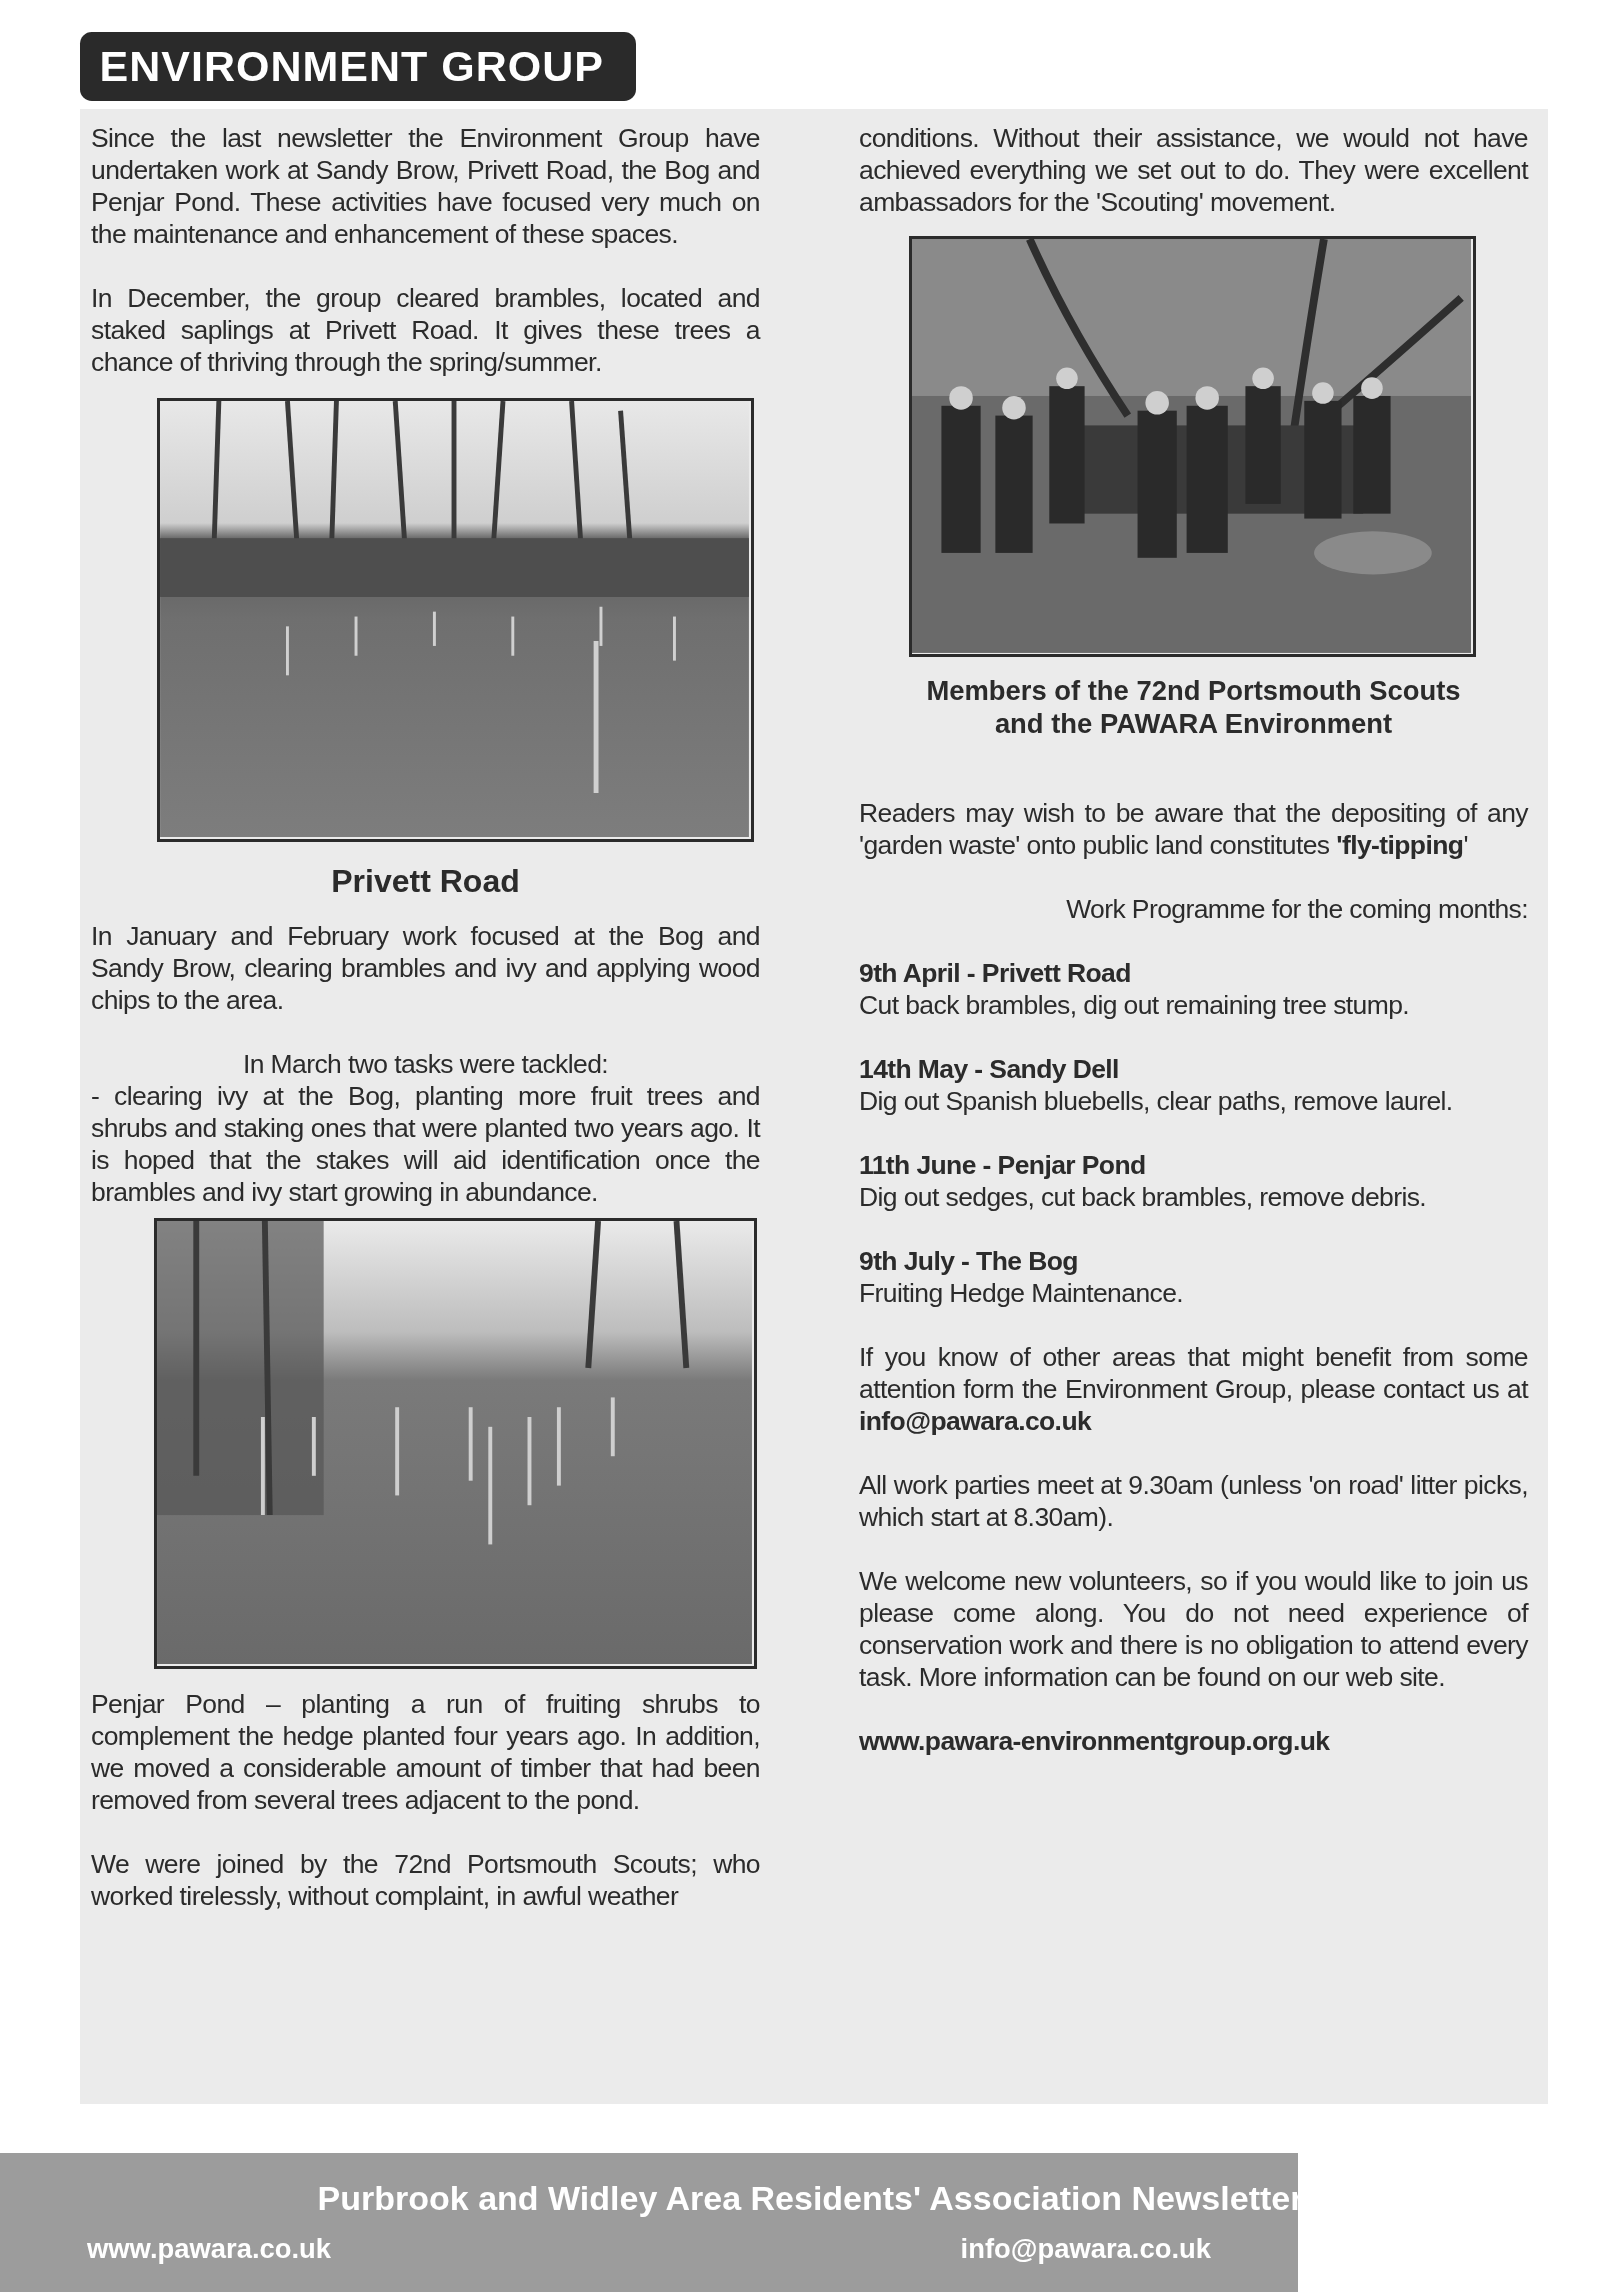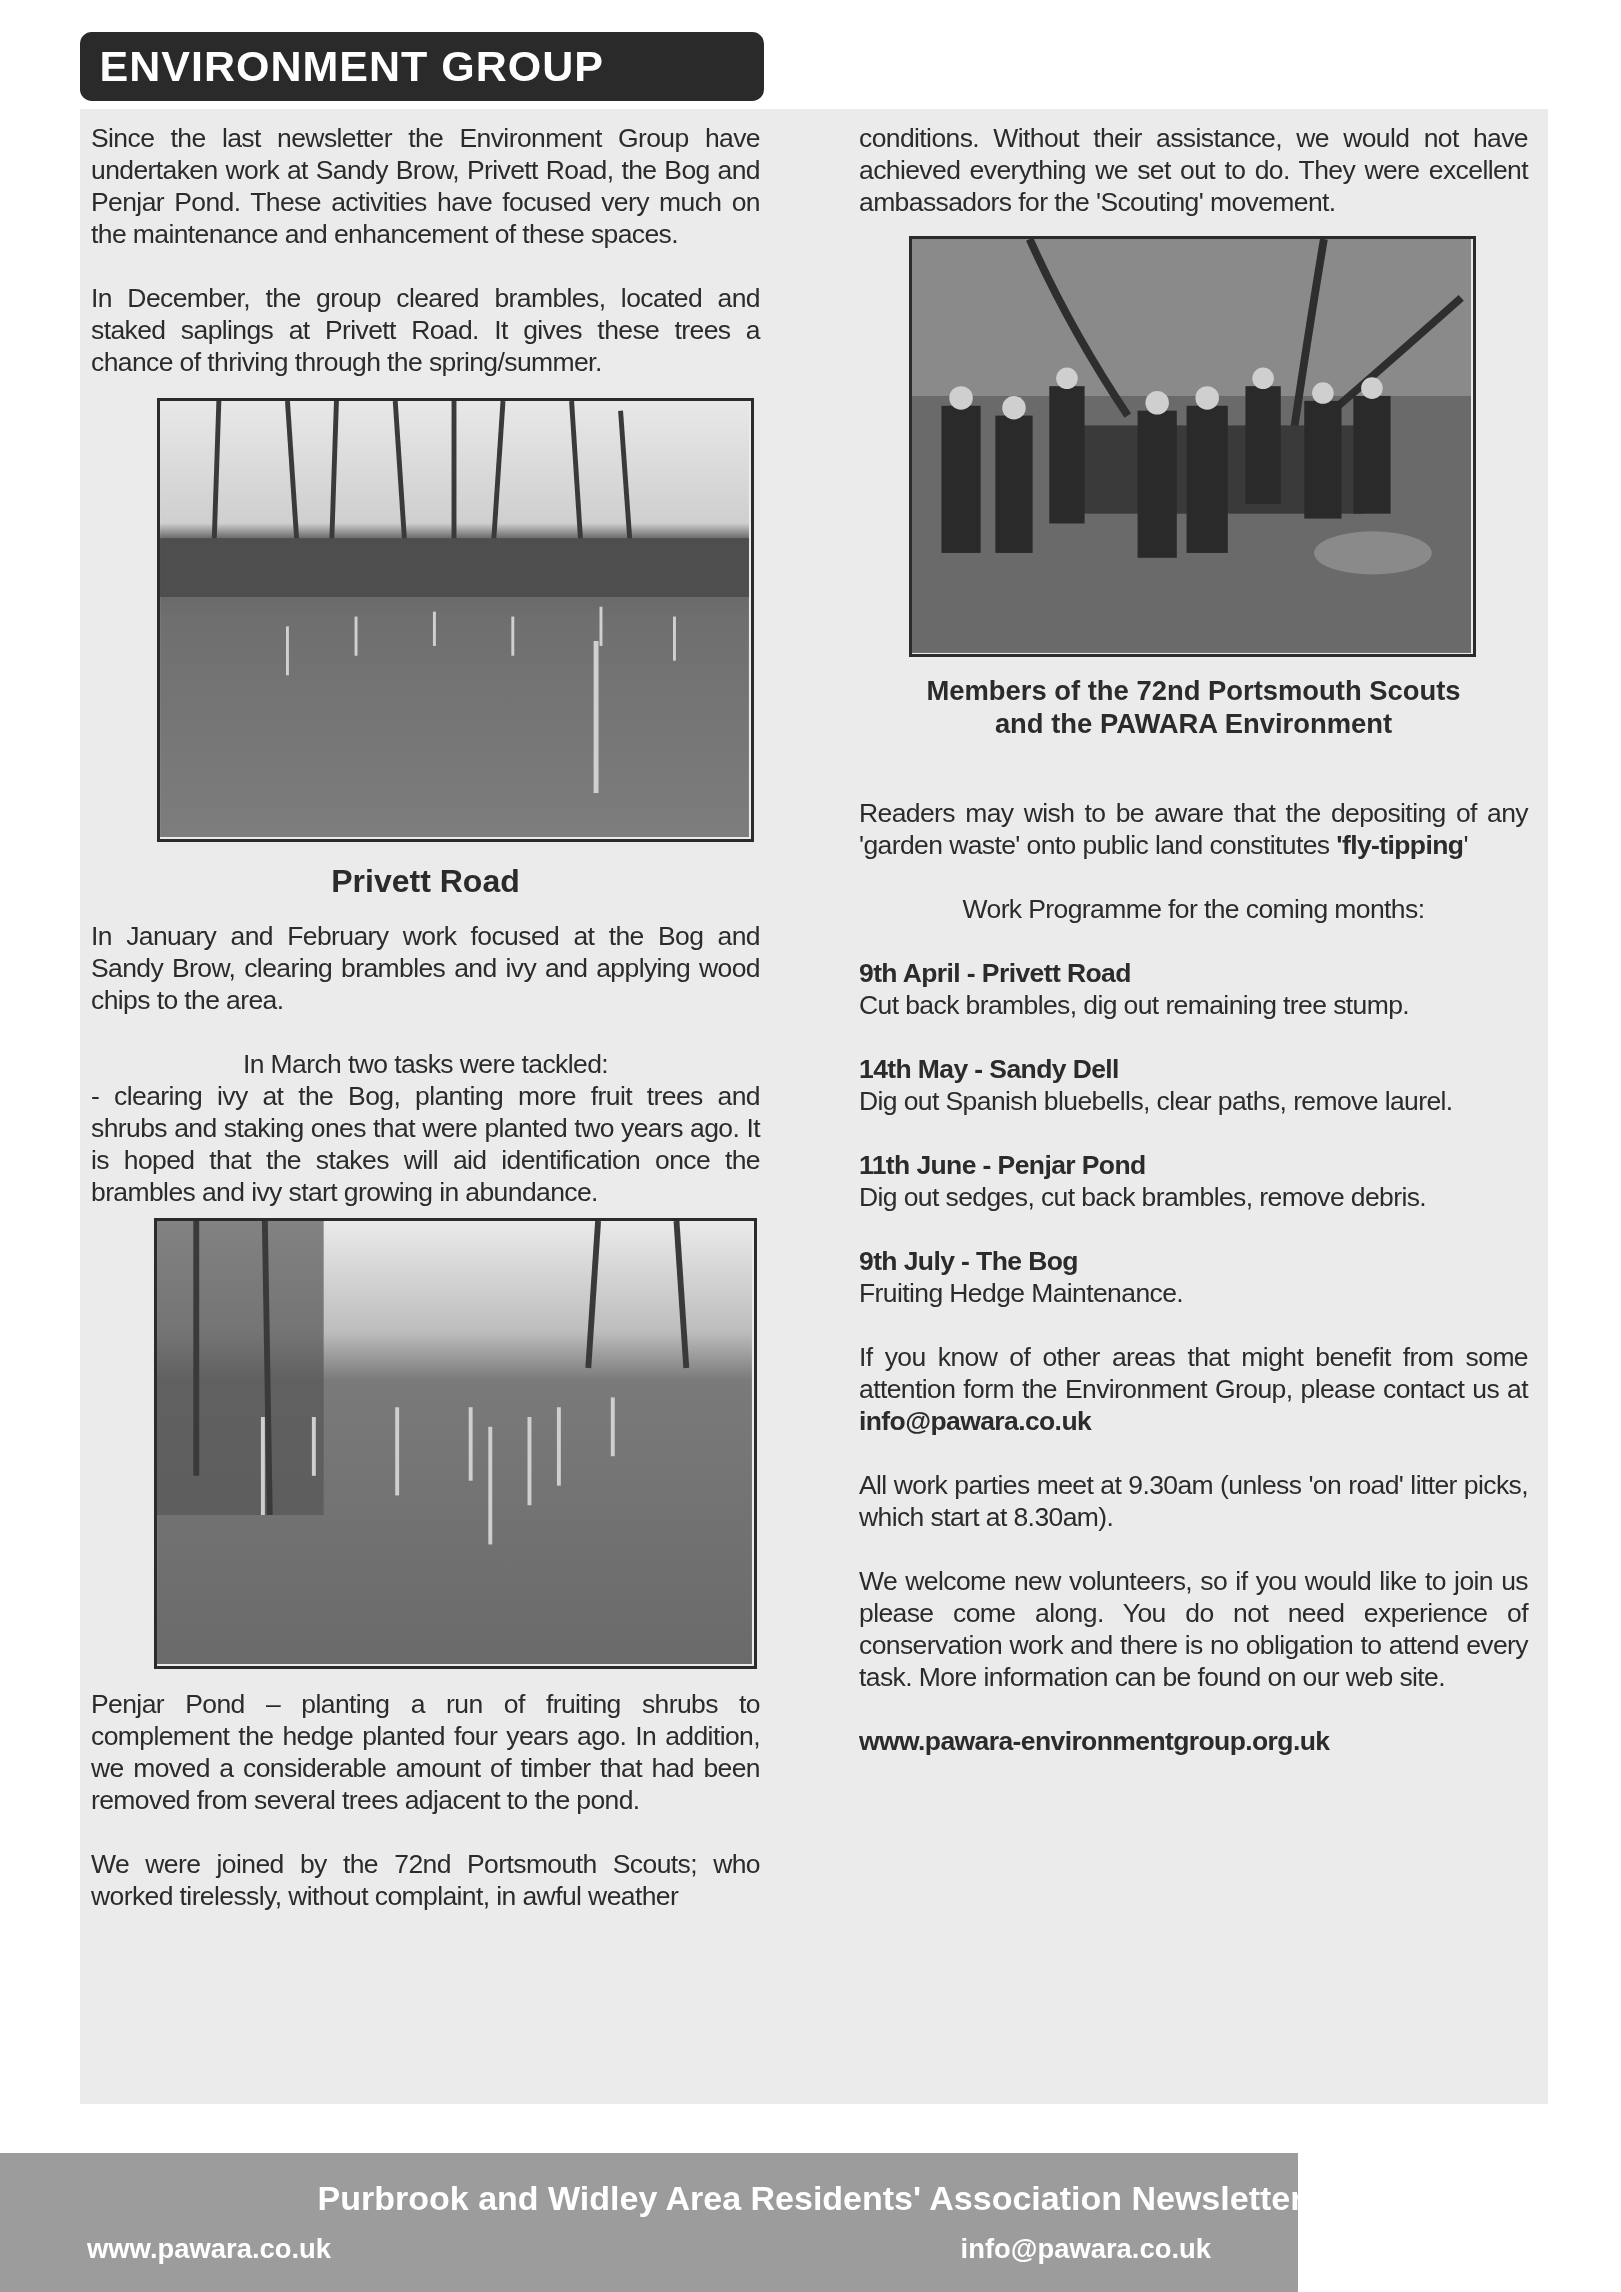--- a/index.html
+++ b/index.html
@@ -3,21 +3,21 @@
 <meta charset="utf-8">
 <style>
   html, body { margin: 0; padding: 0; }
   body {
     width: 1621px; height: 2293px; position: relative; overflow: hidden;
     background: #ffffff;
     font-family: "Liberation Sans", sans-serif;
     color: #2b2b2b;
   }
   .header-box {
-    position: absolute; left: 80px; top: 32px; width: 684px; height: 69px;
+    position: absolute; left: 80px; top: 32px; width: 556px; height: 69px;
     background: #2a2a2a; border-radius: 11.8px;
     display: flex; align-items: center; padding-left: 19.6px; box-sizing: border-box;
   }
   .header-box span {
     color: #ffffff; font-weight: bold; font-size: 43px; letter-spacing: 1px;
     font-family: "Liberation Sans", sans-serif;
   }
   .panel {
     position: absolute; left: 80px; top: 109px; width: 1468px; height: 1995px;
     background: #ebebeb;
@@ -181,21 +181,21 @@
       <ellipse cx="470" cy="320" rx="60" ry="22" fill="#8a8a8a"></ellipse>
     </svg>
   </div>
   <div style="height:17.6px"></div>
   <p class="caption-multi">Members of the 72nd Portsmouth Scouts</p>
   <p class="caption-multi">and the PAWARA Environment</p>
 
   <div style="height:57px"></div>
   <p class="para"><span>Readers may wish to be aware that the depositing of any 'garden waste' onto public land constitutes </span><b>'fly-tipping</b><span>'</span></p>
   <div class="gap"></div>
-  <p class="para" style="text-align:center">Work Programme for the coming months:</p>
+  <p class="para" style="text-align:right">Work Programme for the coming months:</p>
   <div class="gap"></div>
 
   <div>
     <p class="para" style="text-align:left"><b>9th April - Privett Road</b></p>
     <p class="para" style="text-align:left">Cut back brambles, dig out remaining tree stump.</p>
   </div>
   <div class="gap"></div>
   <div>
     <p class="para" style="text-align:left"><b>14th May - Sandy Dell</b></p>
     <p class="para" style="text-align:left">Dig out Spanish bluebells, clear paths, remove laurel.</p>

